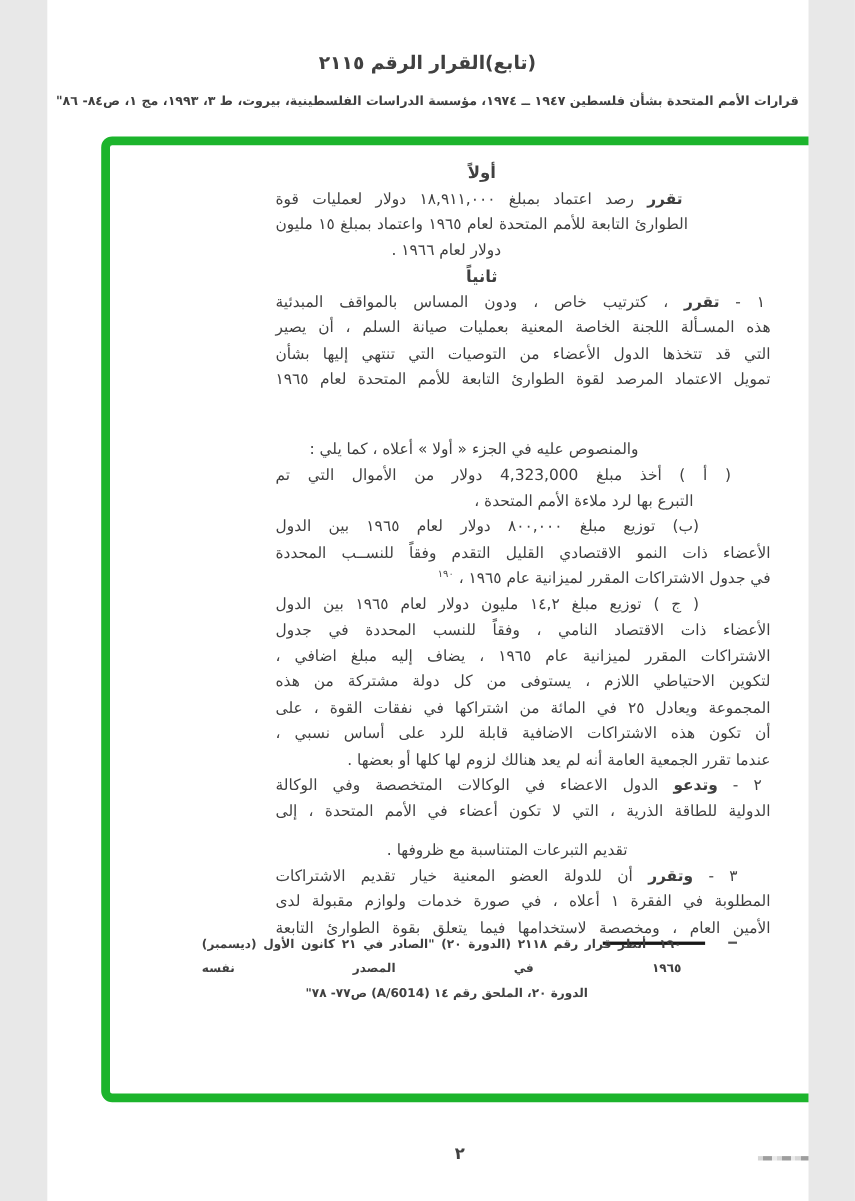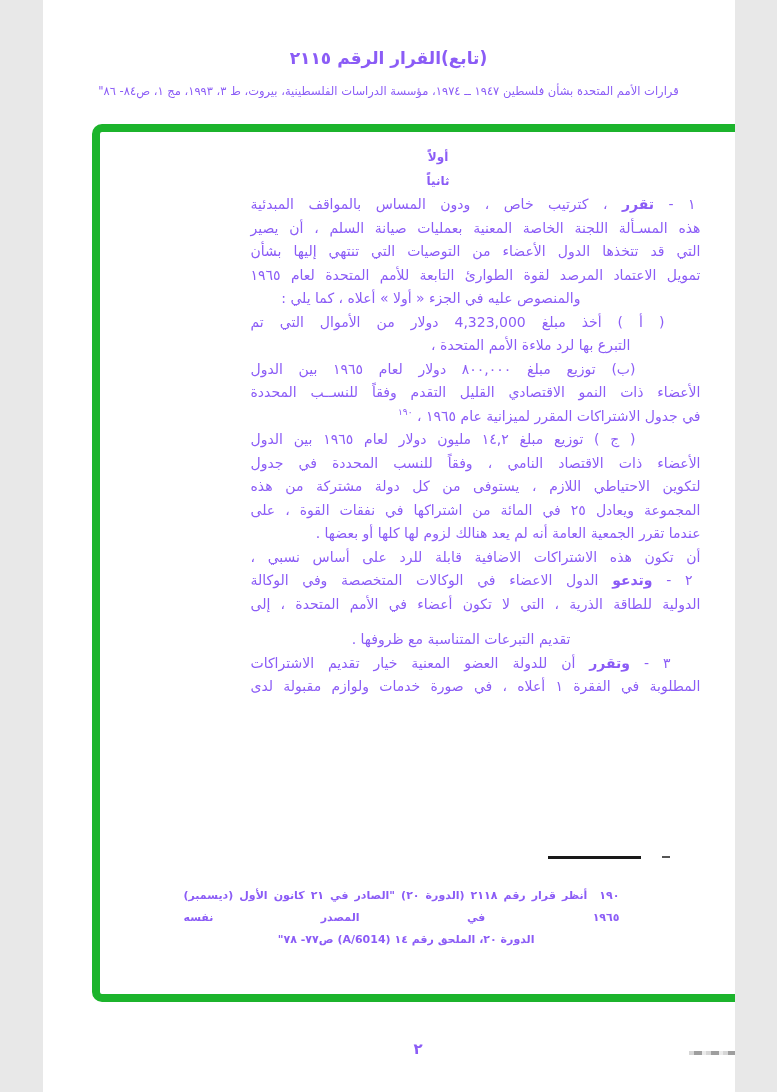--- a/index.html
+++ b/index.html
@@ -1,34 +1,34 @@
 <!DOCTYPE html>
 <html lang="ar"><head>
 <meta charset="utf-8">
 <style>
   html,body{margin:0;padding:0;background:#e8e8e8;}
   .page{
     position:relative;
     width:692px;height:1092px;
     background:#ffffff;
     font-family:"DejaVu Sans",sans-serif;
-    color:#8b5cf6;
+    color:#404040;
     overflow:hidden;
     margin:0 auto;
   }
   
   .hdr-title{
     position:absolute;top:48px;left:0;width:100%;
     text-align:center;direction:rtl;
     font-size:17px;font-weight:bold;letter-spacing:.5px;
   }
   .hdr-source{
     position:absolute;top:84px;left:0;width:100%;
     text-align:center;direction:rtl;
-    font-size:11.5px;font-weight:normal;
+    font-size:11.5px;font-weight:bold;
   }
   
   .anno-box{
     position:absolute;left:49px;top:124px;
     width:678px;height:878px;
     box-sizing:border-box;
     border:8px solid #1cb42c;
     border-radius:10px;
     background:transparent;
   }
@@ -43,36 +43,36 @@
     font-size:14px;line-height:23.5px;
     white-space:normal;
   }
   .last{text-align-last:right;}
   .pr5{padding-right:5px;}
   .pr8{padding-right:8px;}
   .pr30{padding-right:30px;}
   .pr36{padding-right:36px;}
   .pr65{padding-right:65px;}
   .lpr70{padding-right:70px;}
-  .lpr120{padding-right:120px;}
+  .lpr120{padding-right:120px;margin-top:40px;}
   .lpr130{padding-right:130px;margin-top:12px;}
   .lpr170{padding-right:170px;}
   .sec-head{
     width:375px;margin-right:75px;
     text-align-last:center;
-    font-weight:bold;font-size:12px;line-height:23.5px;direction:rtl;
+    font-weight:bold;font-size:15px;line-height:23.5px;direction:rtl;
   }
   .s1-block{width:375px;margin-right:75px;}
   .bl b{font-weight:bold;}
   .bl sup{font-size:9px;line-height:0;}
   
   .fn-rule{position:absolute;top:856px;left:505px;width:93px;height:3px;background:#181818;}
   .fn-dash{position:absolute;top:856px;left:619px;width:8px;height:2px;background:#555;}
   .footnote{
-    position:absolute;top:885px;right:115px;width:436px;
+    position:absolute;top:848px;right:115px;width:436px;
     direction:rtl;font-size:11px;font-weight:bold;line-height:22px;
   }
   .fn-l1{text-align:justify;text-align-last:justify;}
   .fn-l1 .fn-num{margin-left:12px;}
   .fn-l2{text-align:right;text-align-last:right;padding-right:85px;}
   
   .page-num{
     position:absolute;top:1040px;left:371px;
     font-size:15px;font-weight:bold;direction:rtl;
   }
@@ -90,20 +90,25 @@
 
   <div class="hdr-title">(تابع)القرار الرقم ٢١١٥</div>
   <div class="hdr-source">قرارات الأمم المتحدة بشأن فلسطين ١٩٤٧ ــ ١٩٧٤، مؤسسة الدراسات الفلسطينية، بيروت، ط ٣، ١٩٩٣، مج ١، ص٨٤- ٨٦"</div>
 
   <div class="anno-box"></div>
 
   <div class="body-col">
 
     <div class="sec-head">أولاً</div>
 
+    <div class="s1-block">
+      <div class="bl pr5"><b>تقرر</b><span> رصد اعتماد بمبلغ ١٨,٩١١,٠٠٠ دولار لعمليات قوة</span></div>
+      <div class="bl">الطوارئ التابعة للأمم المتحدة لعام ١٩٦٥ واعتماد بمبلغ ١٥ مليون</div>
+      <div class="bl last lpr170">دولار لعام ١٩٦٦ .</div>
+    </div>
 
     <div class="sec-head">ثانياً</div>
 
     <div>
       <div class="bl pr5"><span>١ - </span><b>تقرر</b><span> ، كترتيب خاص ، ودون المساس بالمواقف المبدئية</span></div>
       <div class="bl">هذه المسـألة اللجنة الخاصة المعنية بعمليات صيانة السلم ، أن يصير</div>
       <div class="bl">التي قد تتخذها الدول الأعضاء من التوصيات التي تنتهي إليها بشأن</div>
       <div class="bl">تمويل الاعتماد المرصد لقوة الطوارئ التابعة للأمم المتحدة لعام ١٩٦٥</div>
       <div class="bl last lpr120">والمنصوص عليه في الجزء « أولا » أعلاه ، كما يلي :</div>
     </div>
@@ -115,35 +120,37 @@
 
     <div>
       <div class="bl pr65">(ب) توزيع مبلغ ٨٠٠,٠٠٠ دولار لعام ١٩٦٥ بين الدول</div>
       <div class="bl">الأعضاء ذات النمو الاقتصادي القليل التقدم وفقاً للنســب المحددة</div>
       <div class="bl last"><span>في جدول الاشتراكات المقرر لميزانية عام ١٩٦٥ ، </span><sup>١٩٠</sup></div>
     </div>
 
     <div>
       <div class="bl pr65">( ج ) توزيع مبلغ ١٤,٢ مليون دولار لعام ١٩٦٥ بين الدول</div>
       <div class="bl">الأعضاء ذات الاقتصاد النامي ، وفقاً للنسب المحددة في جدول</div>
+      <div class="bl">الاشتراكات المقرر لميزانية عام ١٩٦٥ ، يضاف إليه مبلغ اضافي ،</div>
       <div class="bl">لتكوين الاحتياطي اللازم ، يستوفى من كل دولة مشتركة من هذه</div>
       <div class="bl">المجموعة ويعادل ٢٥ في المائة من اشتراكها في نفقات القوة ، على</div>
+      <div class="bl">أن تكون هذه الاشتراكات الاضافية قابلة للرد على أساس نسبي ،</div>
       <div class="bl last">عندما تقرر الجمعية العامة أنه لم يعد هنالك لزوم لها كلها أو بعضها .</div>
-      <div class="bl">أن تكون هذه الاشتراكات الاضافية قابلة للرد على أساس نسبي ،</div>
     </div>
 
     <div>
       <div class="bl pr8"><span>٢ - </span><b>وتدعو</b><span> الدول الاعضاء في الوكالات المتخصصة وفي الوكالة</span></div>
       <div class="bl">الدولية للطاقة الذرية ، التي لا تكون أعضاء في الأمم المتحدة ، إلى</div>
       <div class="bl last lpr130">تقديم التبرعات المتناسبة مع ظروفها .</div>
     </div>
 
     <div>
       <div class="bl pr30"><span>٣ - </span><b>وتقرر</b><span> أن للدولة العضو المعنية خيار تقديم الاشتراكات</span></div>
       <div class="bl">المطلوبة في الفقرة ١ أعلاه ، في صورة خدمات ولوازم مقبولة لدى</div>
+      <div class="bl">الأمين العام ، ومخصصة لاستخدامها فيما يتعلق بقوة الطوارئ التابعة</div>
     </div>
 
   </div>
 
   <div class="fn-rule"></div>
   <div class="fn-dash"></div>
   <div class="footnote">
     <div class="fn-l1"><span class="fn-num">١٩٠</span><span>أنظر قرار رقم ٢١١٨ (الدورة ٢٠) "الصادر في ٢١ كانون الأول (ديسمبر) ١٩٦٥ في المصدر نفسه</span></div>
     <div class="fn-l2">الدورة ٢٠، الملحق رقم ١٤ (A/6014) ص٧٧- ٧٨"</div>
   </div>

